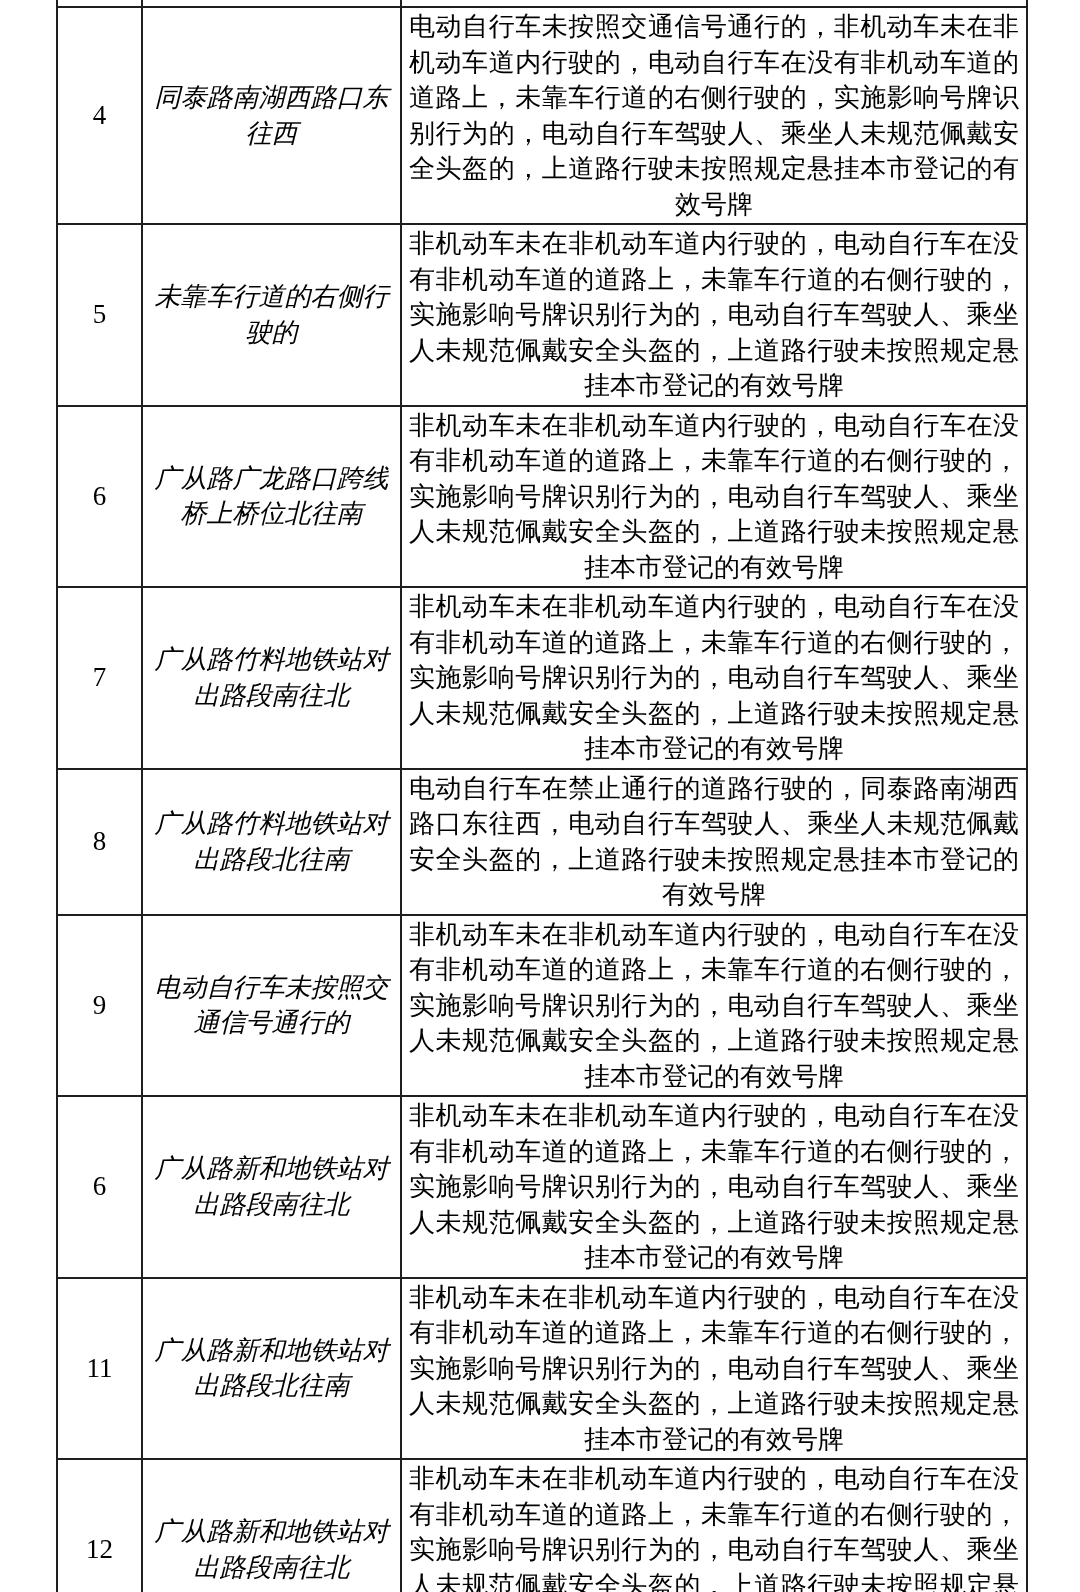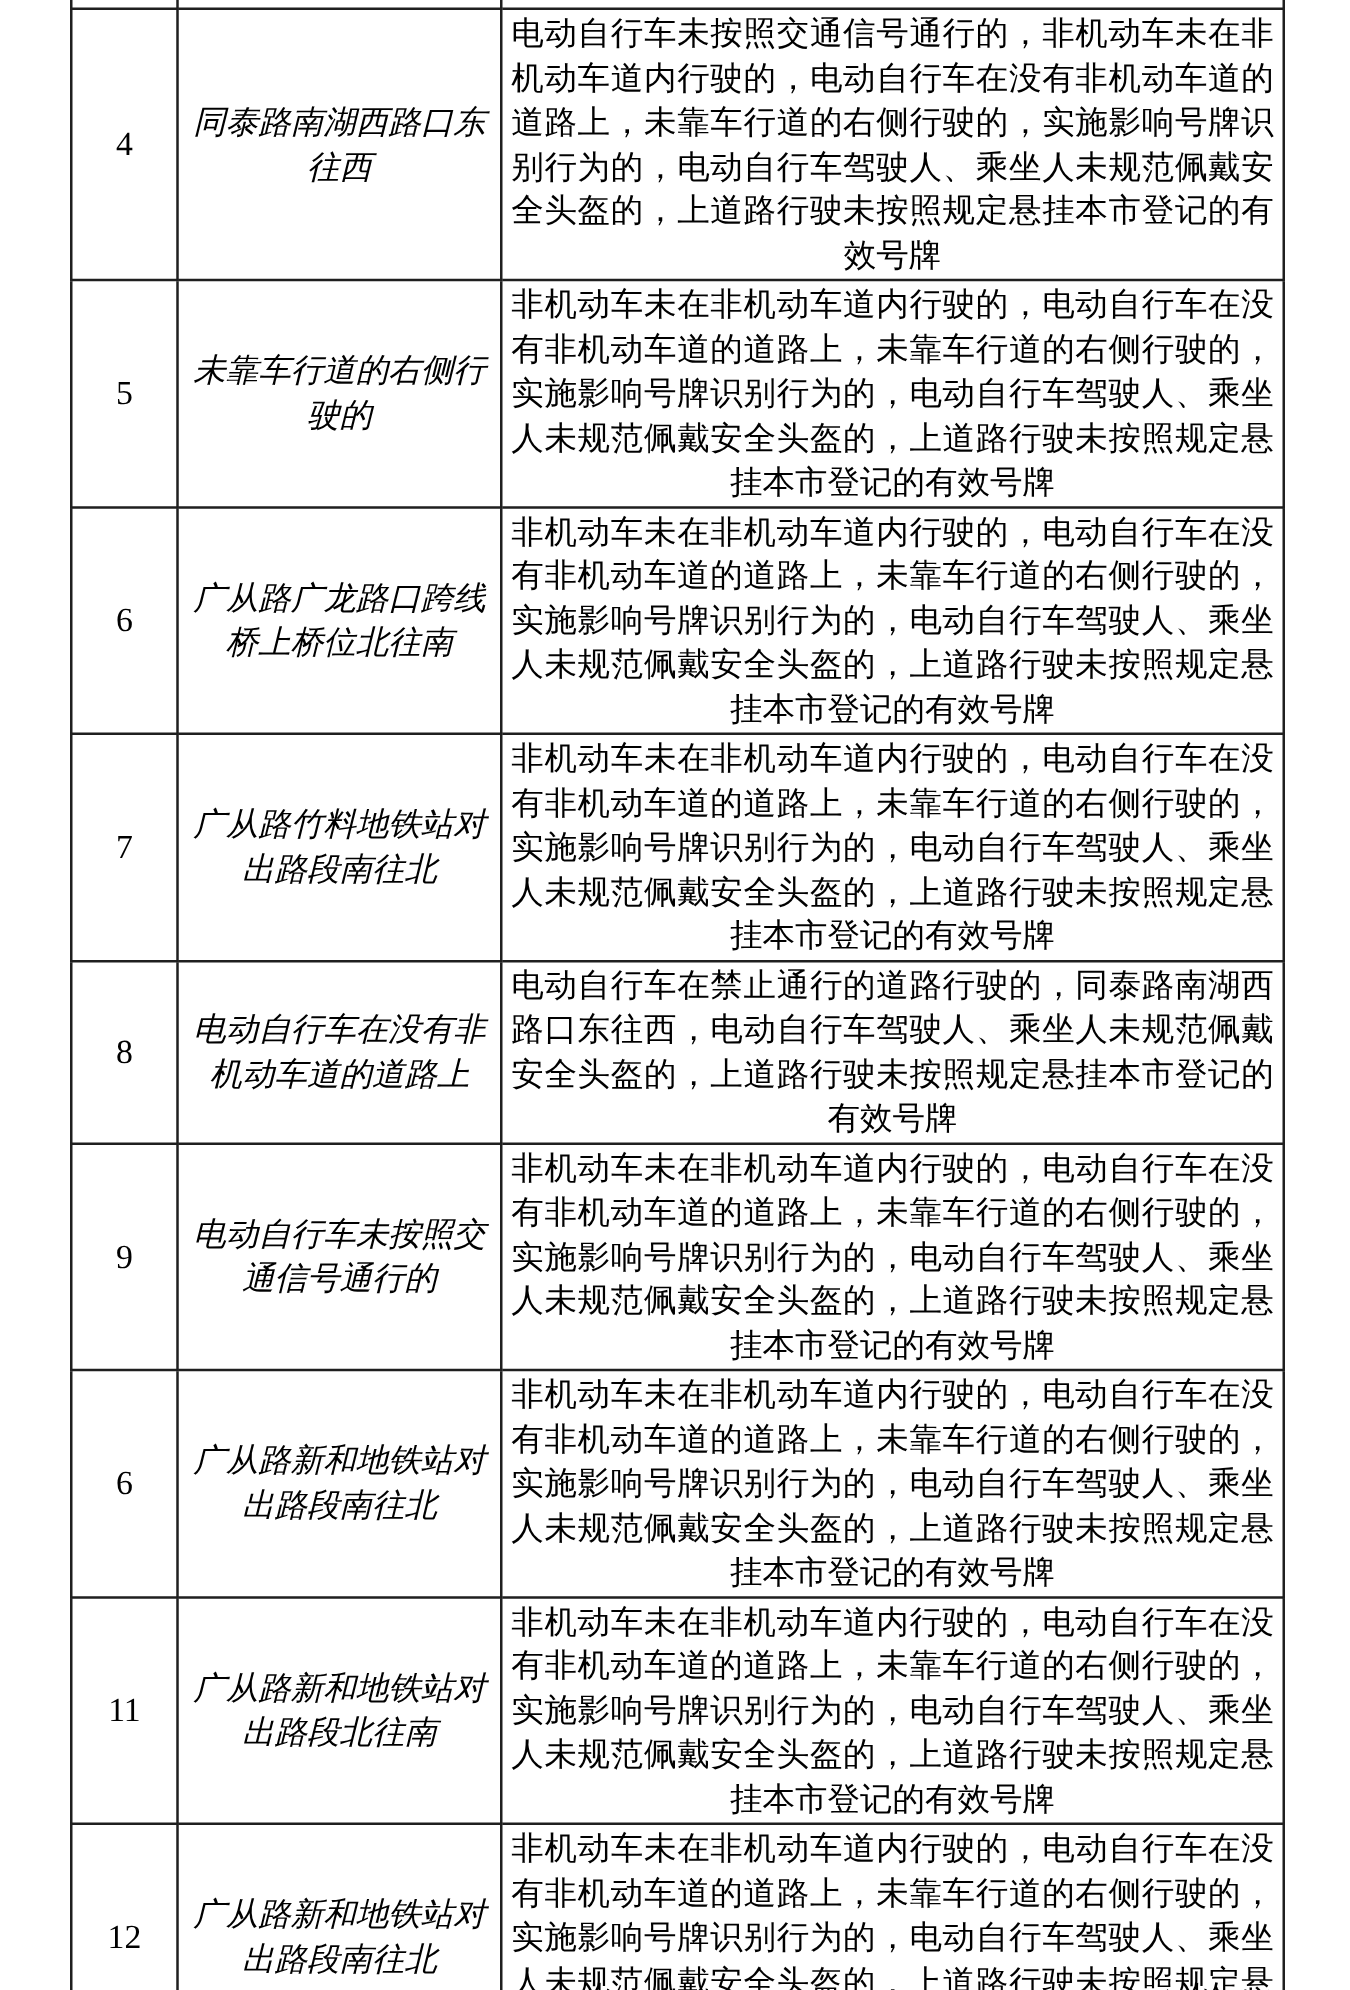--- a/index.html
+++ b/index.html
@@ -92,21 +92,21 @@
     </tr>
 
     <tr class="row-5l">
       <td class="num-cell">7</td>
       <td class="loc-cell">广从路竹料地铁站对出路段南往北</td>
       <td class="desc-cell">非机动车未在非机动车道内行驶的，电动自行车在没有非机动车道的道路上，未靠车行道的右侧行驶的，实施影响号牌识别行为的，电动自行车驾驶人、乘坐人未规范佩戴安全头盔的，上道路行驶未按照规定悬挂本市登记的有效号牌</td>
     </tr>
 
     <tr class="row-4l">
       <td class="num-cell">8</td>
-      <td class="loc-cell">电动自行车在没有非机动车道的道路上</td>
+      <td class="loc-cell">广从路竹料地铁站对出路段北往南</td>
       <td class="desc-cell">电动自行车在禁止通行的道路行驶的，同泰路南湖西路口东往西，电动自行车驾驶人、乘坐人未规范佩戴安全头盔的，上道路行驶未按照规定悬挂本市登记的有效号牌</td>
     </tr>
 
     <tr class="row-5l">
       <td class="num-cell">9</td>
       <td class="loc-cell">电动自行车未按照交通信号通行的</td>
       <td class="desc-cell">非机动车未在非机动车道内行驶的，电动自行车在没有非机动车道的道路上，未靠车行道的右侧行驶的，实施影响号牌识别行为的，电动自行车驾驶人、乘坐人未规范佩戴安全头盔的，上道路行驶未按照规定悬挂本市登记的有效号牌</td>
     </tr>
 
     <tr class="row-5l">

